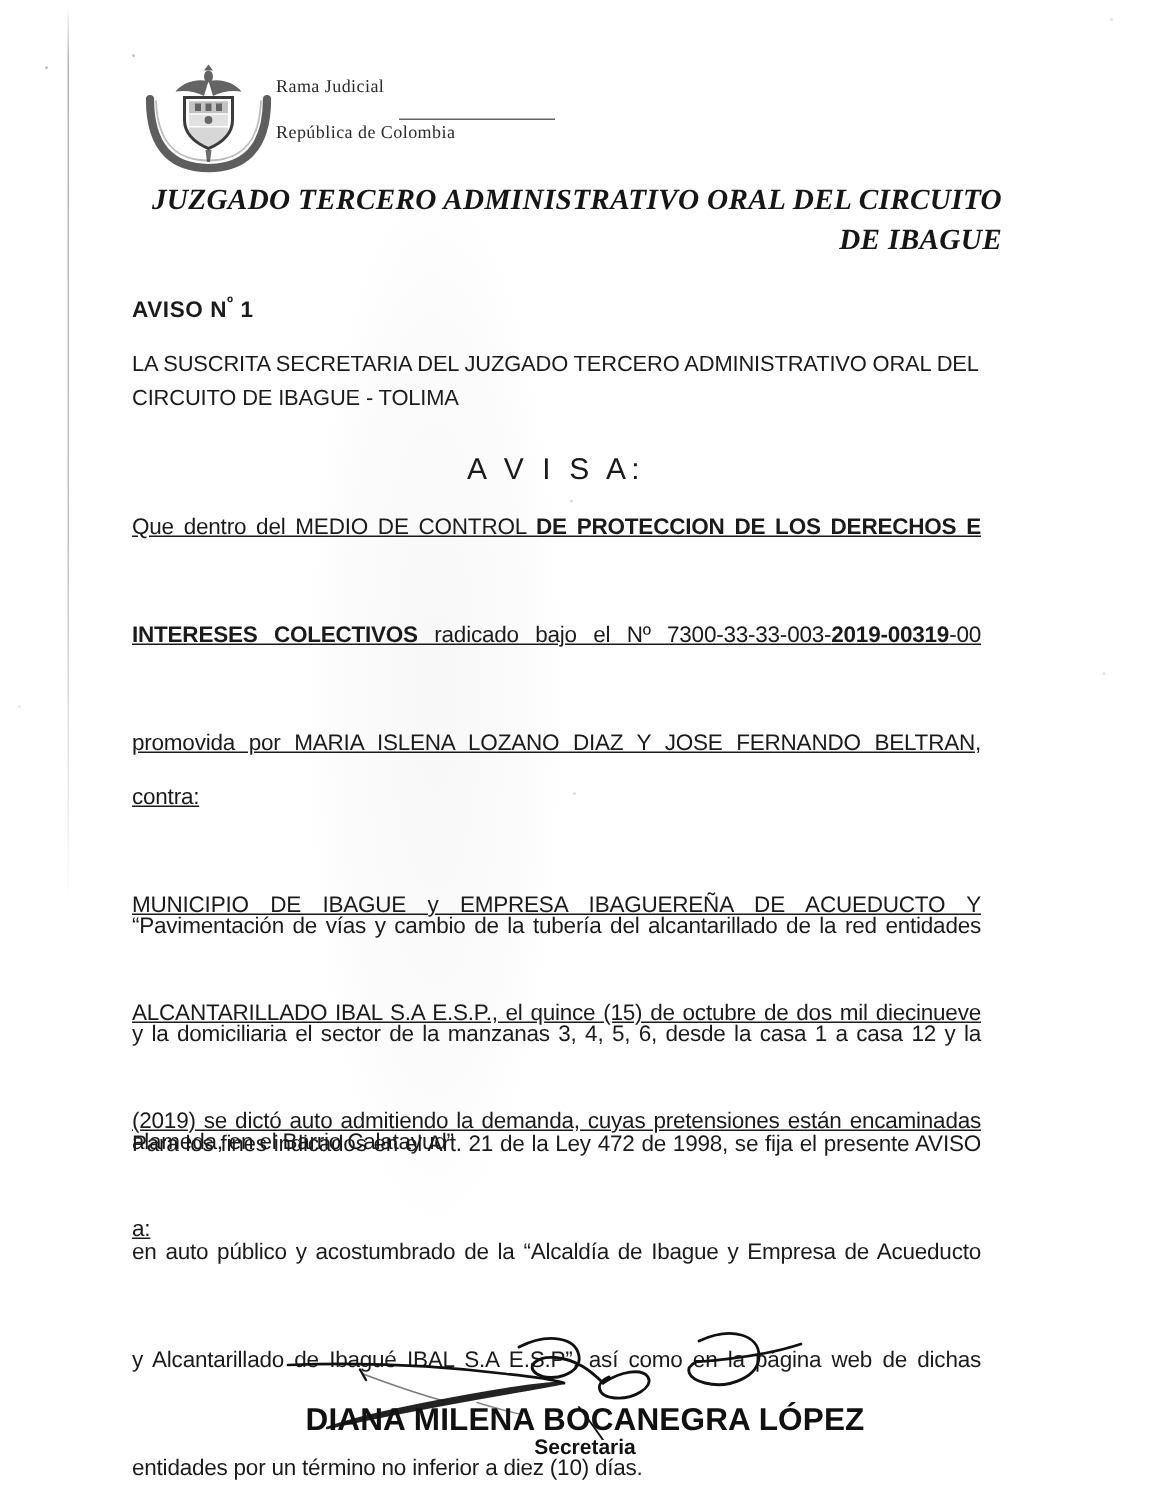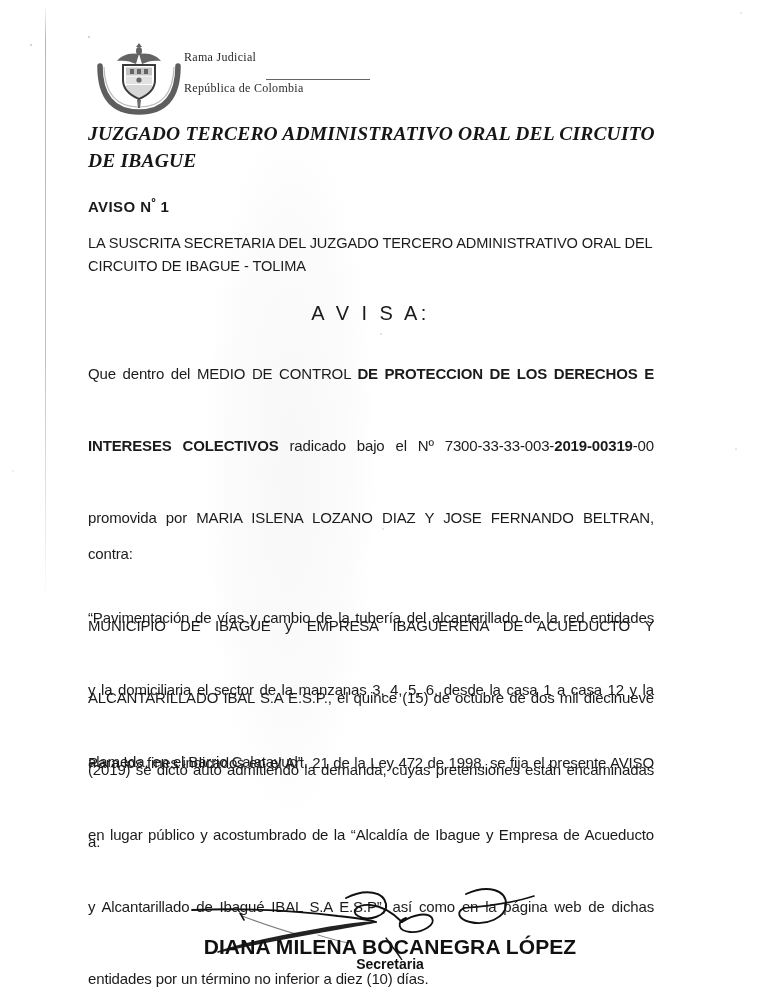--- a/index.html
+++ b/index.html
@@ -91,21 +91,21 @@
     background: #4a4a4a;
     opacity: 0.85;
   }
 
   
   .doc-title {
     position: absolute;
     left: 88px;
     top: 120px;
     width: 580px;
-    text-align: left;
+    text-align: right;
     font-family: "Liberation Serif", serif;
     font-style: italic;
     font-weight: bold;
     font-size: 19.5px;
     line-height: 27px;
     letter-spacing: 0.2px;
     color: #161616;
   }
   .notice-heading {
     position: absolute;
@@ -142,21 +142,21 @@
   .body-block {
     position: absolute;
     left: 88px;
     width: 566px;
     font-size: 15px;
     line-height: 36px;
     text-align: justify;
     letter-spacing: -0.15px;
   }
   .body-block b { font-weight: bold; }
-  #para-main { top: 356px; }
+  #para-main { top: 334px; text-decoration: underline; }
   #para-quote { top: 600px; }
   #para-closing { top: 745px; }
   .just-line {
     display: block;
     text-align: justify;
   }
   .just-line::after {
     content: "";
     display: inline-block;
     width: 100%;
@@ -272,21 +272,21 @@
   </div>
 
   <div class="body-block" id="para-quote">
     <span class="just-line">“Pavimentación de vías y cambio de  la tubería del alcantarillado de la red entidades</span>
     <span class="just-line">y la domiciliaria el sector de la manzanas 3, 4, 5, 6, desde la casa 1 a casa 12 y la</span>
     <span style="display:block">alameda, en el Barrio Calatayud”</span>
   </div>
 
   <div class="body-block" id="para-closing">
     <span class="just-line">Para los fines indicados en el Art. 21 de la Ley 472 de 1998, se fija el presente AVISO</span>
-    <span class="just-line">en lugar público y acostumbrado de la “Alcaldía de Ibague y Empresa de Acueducto</span>
+    <span class="just-line">en auto público y acostumbrado de la “Alcaldía de Ibague y Empresa de Acueducto</span>
     <span class="just-line">y Alcantarillado de Ibagué IBAL  S.A E.S.P”, así como en la página web de dichas</span>
     <span style="display:block">entidades por un término no inferior a diez (10) días.</span>
   </div>
 
   <div class="signature-area">
     <div class="signature-mark">
       <svg viewBox="0 0 440 80" width="440" height="80" aria-hidden="true">
         <g fill="none" stroke="#111111" stroke-linecap="round" stroke-linejoin="round">
           <path d="M22 30 C70 28 120 30 168 36 C188 38 200 40 206 42" stroke-width="1.8"></path>
           <path d="M206 42 C176 48 120 56 48 72 C70 64 110 56 150 49 C172 45 192 42 206 42 Z" stroke-width="1.6" fill="#111111" opacity="0.92"></path>

